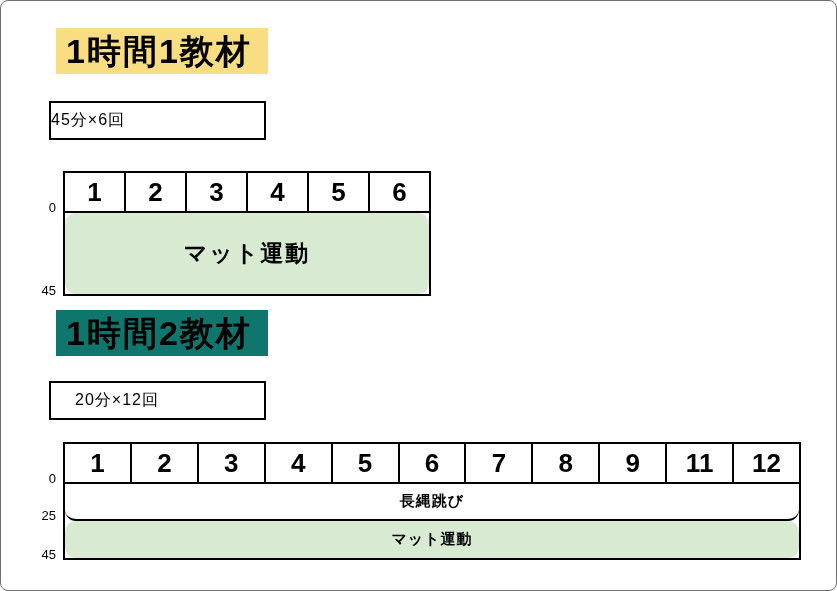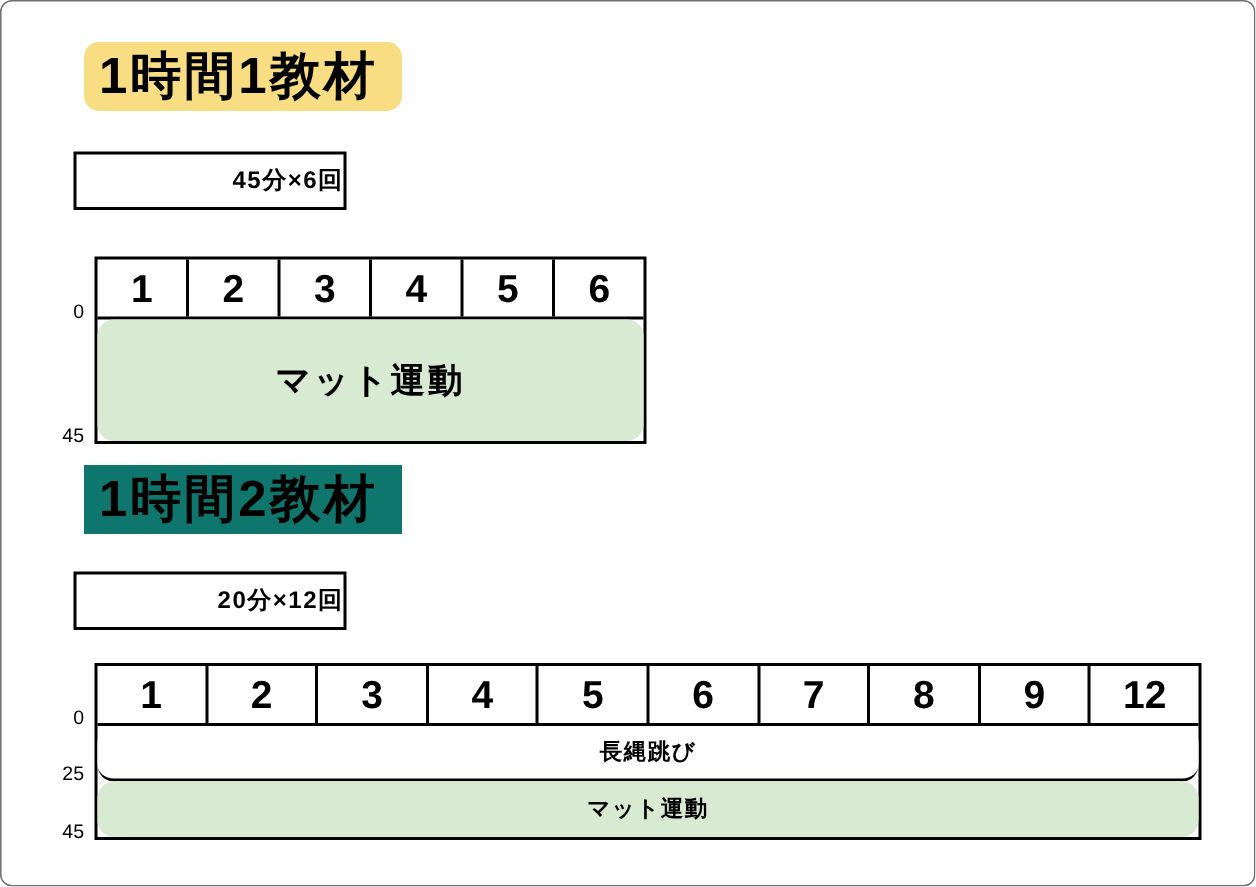--- a/index.html
+++ b/index.html
@@ -25,31 +25,31 @@
     font-size: 34px;
     font-weight: bold;
     line-height: 46px;
     padding: 0 16px 0 10px;
     letter-spacing: 2px;
     white-space: nowrap;
   }
   .duration-box {
     display: inline-block;
     margin-left: 48px;
-    width: 182px;
+    width: 217px;
     border: 2px solid #000;
     font-size: 16px;
-    font-weight: bold;
-    text-align: right;
+    font-weight: normal;
+    text-align: left;
     padding: 7px 0;
     letter-spacing: 1px;
     white-space: nowrap;
   }
   #duration1 { margin-top: 27px; }
-  #duration2 { margin-top: 25px; }
+  #duration2 { margin-top: 25px; padding-left: 24px; }
   .chart { position: relative; margin-left: 62px; }
   #chart1 { margin-top: 31px; width: 368px; }
   #chart2 { margin-top: 22px; width: 738px; }
   .grid { border: 2px solid #000; background: #fff; }
   .header-row { display: flex; height: 40px; border-bottom: 2px solid #000; }
   .cell {
     flex: 1;
     display: flex;
     align-items: center;
     justify-content: center;
@@ -79,21 +79,21 @@
     transform: translateY(-85%);
     line-height: 1;
   }
 </style>
 </head>
 <body>
 
 <div class="page">
 
   <div class="title-wrap" id="title1-wrap">
-    <span class="section-title" style="background-color: rgb(248, 221, 130); border-radius: 10px;">1時間1教材</span>
+    <span class="section-title" style="background-color: rgb(248, 221, 130);">1時間1教材</span>
   </div>
 
   <div>
     <span class="duration-box" id="duration1">45分×6回</span>
   </div>
 
   <div class="chart" id="chart1">
     <span class="axis-label" style="top:41px">0</span>
     <span class="axis-label" style="top:124px">45</span>
     <div class="grid">
@@ -125,20 +125,21 @@
       <div class="header-row">
         <div class="cell">1</div>
         <div class="cell">2</div>
         <div class="cell">3</div>
         <div class="cell">4</div>
         <div class="cell">5</div>
         <div class="cell">6</div>
         <div class="cell">7</div>
         <div class="cell">8</div>
         <div class="cell">9</div>
+        <div class="cell">11</div>
         <div class="cell">12</div>
       </div>
       <div class="activity-row" style="background-color: rgb(255, 255, 255);">長縄跳び</div>
       <div class="activity-row" style="background-color: rgb(217, 234, 211);">マット運動</div>
     </div>
   </div>
 
 </div>
 
 </body></html>

